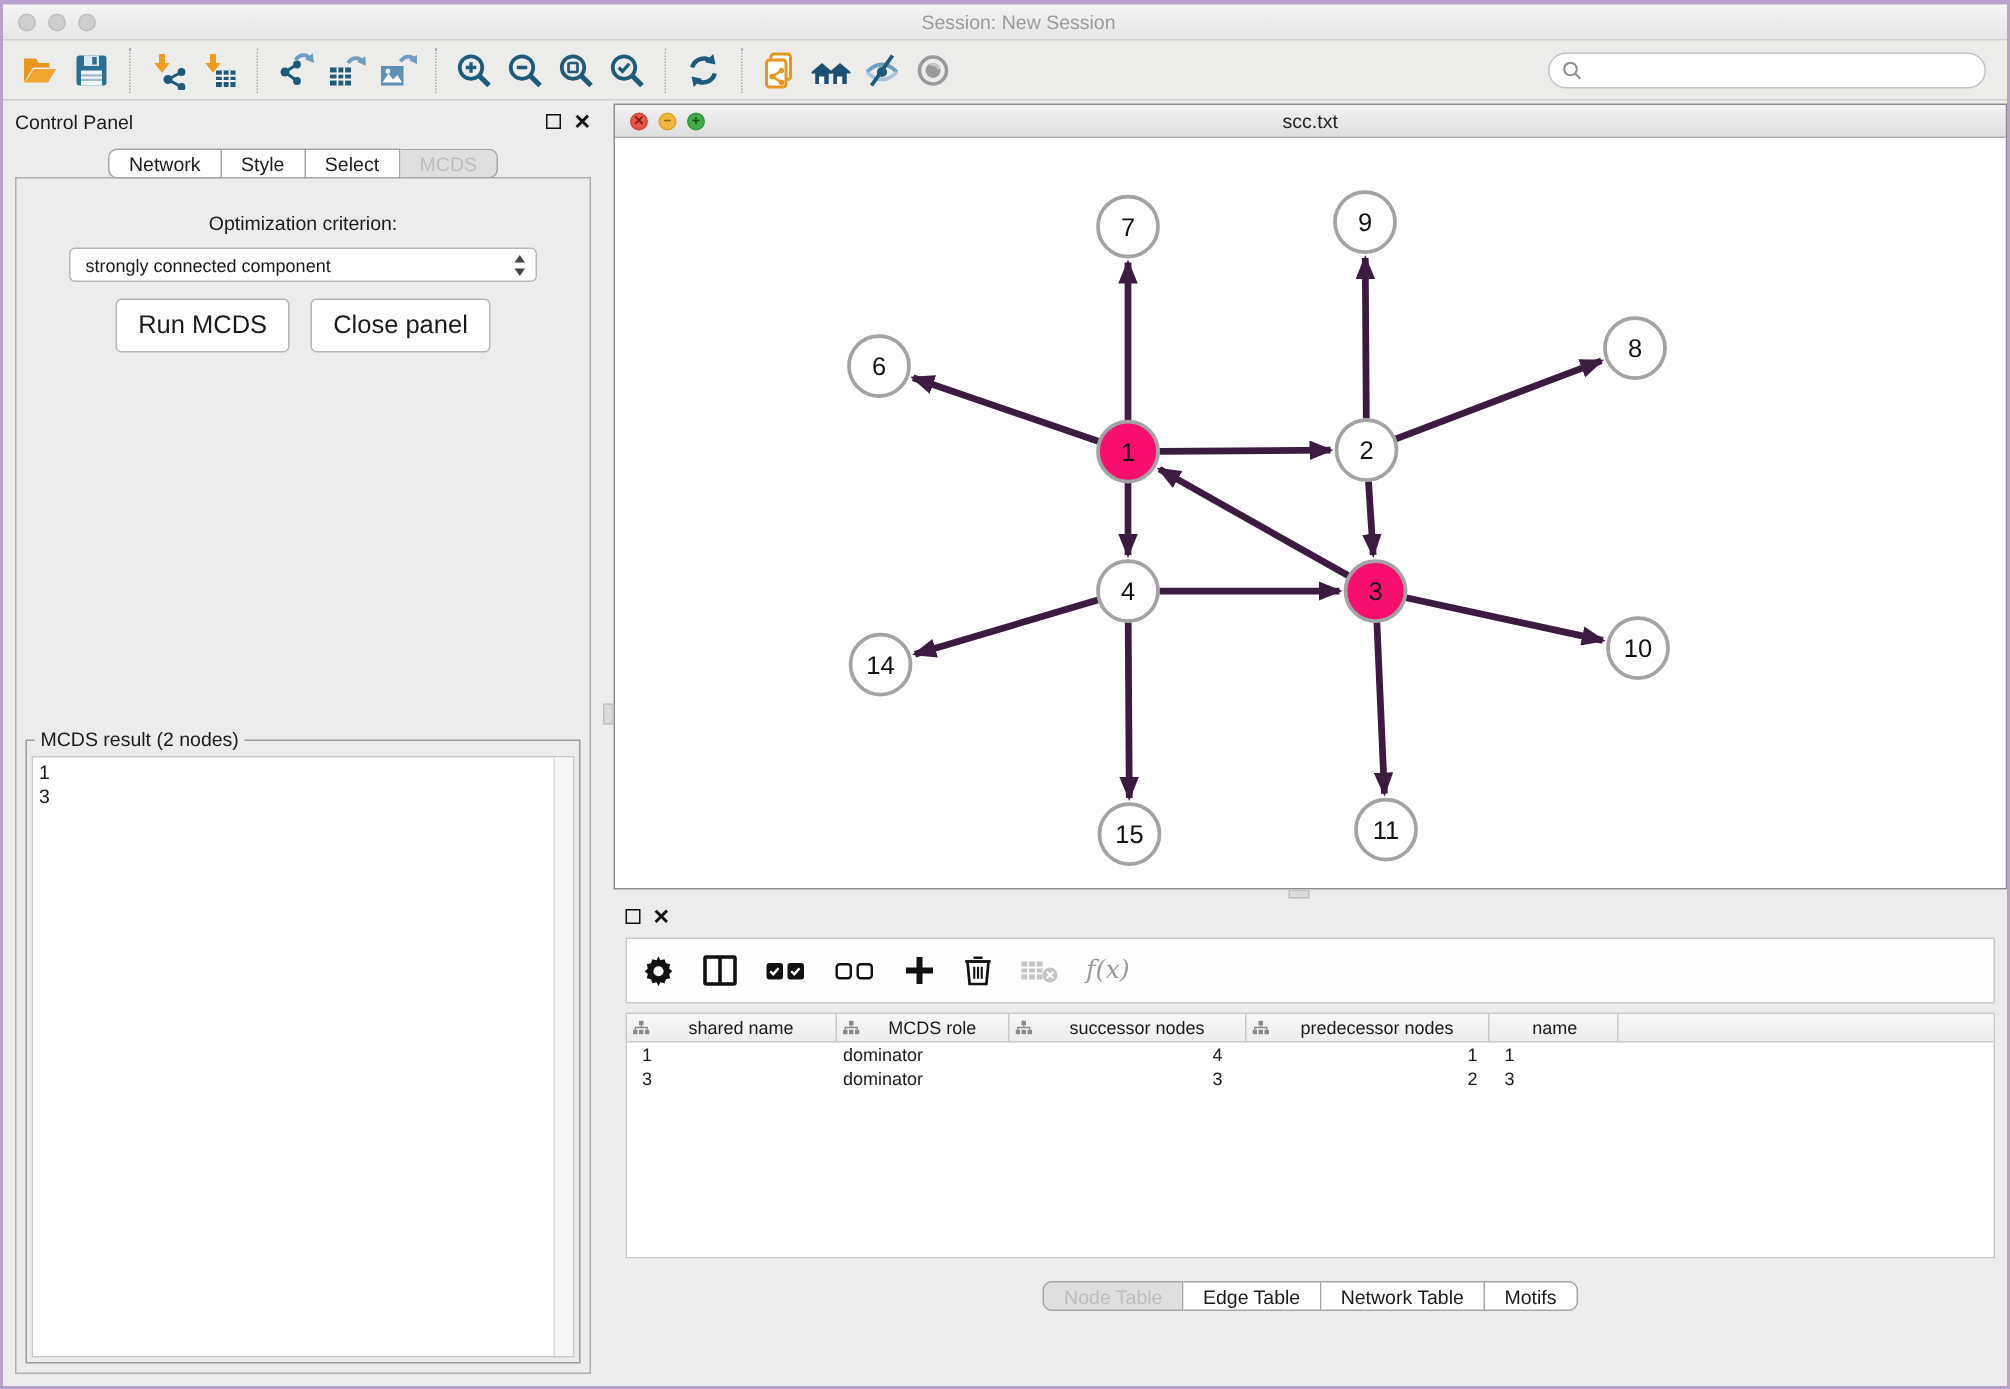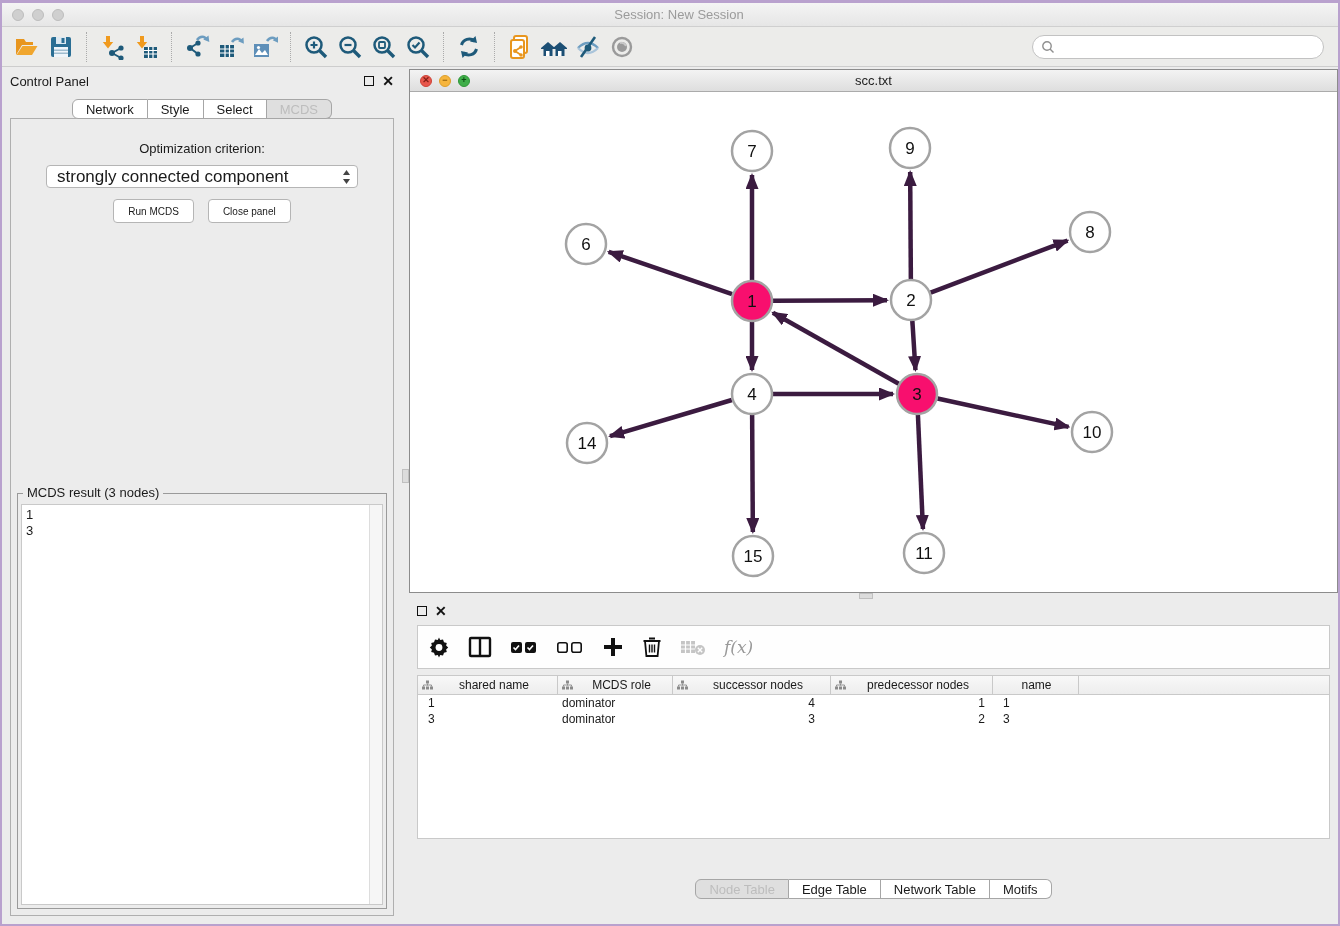--- a/index.html
+++ b/index.html
@@ -34,24 +34,24 @@
   .icon-close { font-size:14px; font-weight:bold; color:#111; line-height:10px; }
 
   .tabs-row { display:flex; justify-content:center; margin-top:6px; position:relative; z-index:2; }
   .tab { height:20px; padding:0 13px; background:#fff; border:1px solid #A6A6A6; border-left:none; font-size:13px; display:flex; align-items:center; cursor:default; }
   .tab:first-child { border-left:1px solid #A6A6A6; border-top-left-radius:6px; border-bottom-left-radius:6px; }
   .tab:last-child { border-top-right-radius:6px; border-bottom-right-radius:6px; }
   .tab.active { background:#DFDFDF; color:#BDBDBD; }
 
   .cp-content { flex:1; margin:-1px 8px 4px 8px; border:1px solid #AFAFAF; background:#ECECEC; position:relative; }
   .opt-label { text-align:center; margin-top:22px; font-size:13px; }
-  .dropdown { width:312px; height:23px; margin:9px auto 0 auto; background:#fff; border:1px solid #B5B5B5; border-radius:4px; display:flex; align-items:center; padding:0 6px 0 10px; font-size:17px; }
+  .dropdown { width:312px; height:23px; margin:9px auto 0 auto; background:#fff; border:1px solid #B5B5B5; border-radius:4px; display:flex; align-items:center; padding:0 6px 0 10px; font-size:12px; }
   .dropdown .dd-label { flex:1; }
   .btn-row { display:flex; justify-content:center; gap:14px; margin-top:11px; }
-  .push-btn { height:24px; padding:0 14px; background:#fff; border:1px solid #B5B5B5; border-radius:4px; font-size:10px; display:flex; align-items:center; }
+  .push-btn { height:36px; padding:0 14px; background:#fff; border:1px solid #B5B5B5; border-radius:4px; font-size:17px; display:flex; align-items:center; }
 
   .groupbox { position:absolute; left:6px; right:6px; top:374px; bottom:6px; border:1px solid #9A9A9A; }
   .groupbox-legend { position:absolute; top:-9px; left:5px; background:#ECECEC; padding:0 4px; font-size:13px; }
   .result-area { position:absolute; left:3px; right:3px; top:10px; bottom:3px; background:#fff; border:1px solid #C9C9C9; overflow:hidden; }
   .result-lines { padding:2px 4px; font-size:13px; line-height:16px; }
   .result-scroll { position:absolute; right:0; top:0; bottom:0; width:13px; background:#F6F6F6; border-left:1px solid #DDD; }
 
   
   .right-col { flex:1; display:flex; flex-direction:column; min-width:0; }
   .v-splitter { width:7px; display:flex; align-items:center; justify-content:center; position:relative; }
@@ -72,21 +72,21 @@
   
   .table-panel { flex:1; display:flex; flex-direction:column; min-height:0; }
   .tp-header { height:24px; display:flex; align-items:center; padding:0 8px; }
   .tp-toolbar { height:44px; margin:2px 8px 0 8px; background:#FEFEFE; border:1px solid #C9C9C9; display:flex; align-items:center; padding:0 10px; gap:18px; }
   .tp-table { margin:6px 8px 0 8px; background:#fff; border:1px solid #C9C9C9; height:164px; overflow:hidden; }
   .thead { display:flex; height:19px; background:linear-gradient(#F8F8F8,#EDEDED); border-bottom:1px solid #C9C9C9; }
   .th { display:flex; align-items:center; border-right:1px solid #C9C9C9; font-size:12px; padding:0 2px 0 4px; position:relative; }
   .th .th-label { flex:1; text-align:center; }
   .trow { display:flex; height:16px; align-items:center; }
   .td { font-size:12px; white-space:nowrap; overflow:hidden; }
-  .tp-footer { flex:1; display:flex; align-items:center; justify-content:center; padding-top:15px; background:#ECECEC; margin:0 8px; }
+  .tp-footer { flex:1; display:flex; align-items:flex-start; justify-content:center; padding-top:15px; background:#ECECEC; margin:0 8px; }
   .tabs-row2 { display:flex; }
 
   
   .statusbar { height:33px; background:#EDEDED; border-top:1px solid #C6C6C6; display:flex; align-items:center; padding:0 8px; }
   .sb-btn { width:30px; height:24px; background:linear-gradient(#FFFFFF,#F0F0F0); border:1px solid #B9B9B9; border-radius:3px; display:flex; align-items:center; justify-content:center; }
   .memory-btn { height:22px; margin-left:auto; background:linear-gradient(#FFFFFF,#F0F0F0); border:1px solid #B5B5B5; border-radius:4px; display:flex; align-items:center; gap:5px; padding:0 9px; font-size:12px; }
   .mem-dot { width:10px; height:10px; border-radius:50%; background:#2E9638; }
 
   .dis { opacity:.42; }
   .fx-glyph { font-family:"DejaVu Serif", serif; font-style:italic; font-size:17px; color:#999;text-align:center; }
@@ -272,21 +272,21 @@
           <svg width="9" height="16" viewBox="0 0 9 16">
               <path d="M4.5 1L8 6H1z" fill="#444"></path>
               <path d="M4.5 15L1 10h7z" fill="#444"></path>
             </svg>
         </div>
         <div class="btn-row">
           <div class="push-btn">Run MCDS</div>
           <div class="push-btn">Close panel</div>
         </div>
         <div class="groupbox">
-          <div class="groupbox-legend">MCDS result (3 nodes)</div>
+          <div class="groupbox-legend">MCDS result (2 nodes)</div>
           <div class="result-area">
             <div class="result-lines" id="result-lines">
                 <div>1</div>
                 <div>3</div>
               </div>
             <div class="result-scroll"></div>
           </div>
         </div>
       </div>
     </div>

